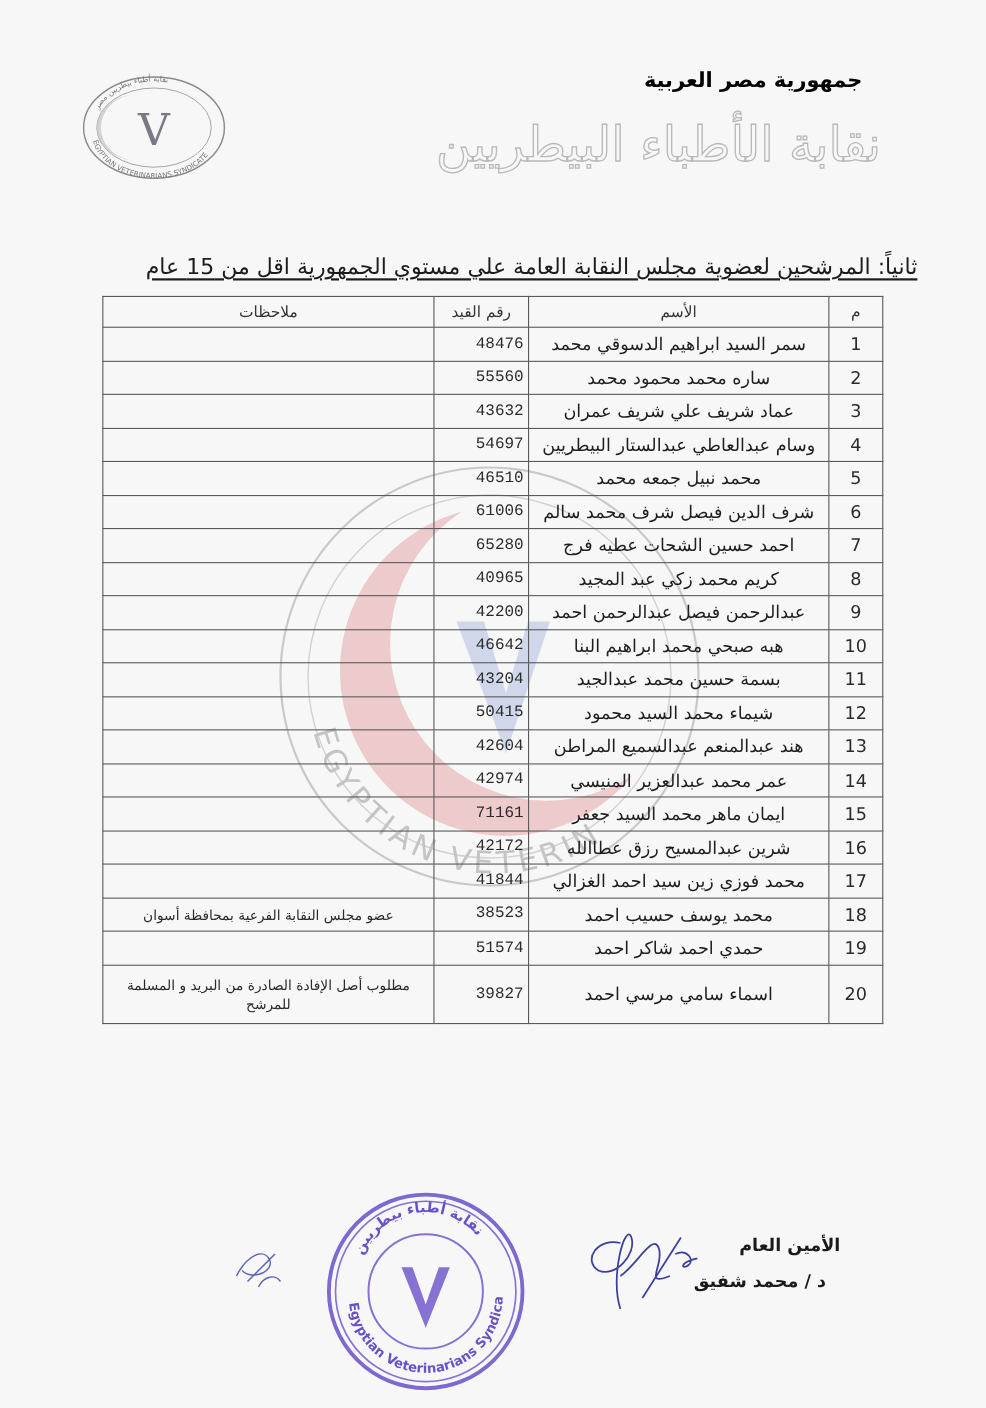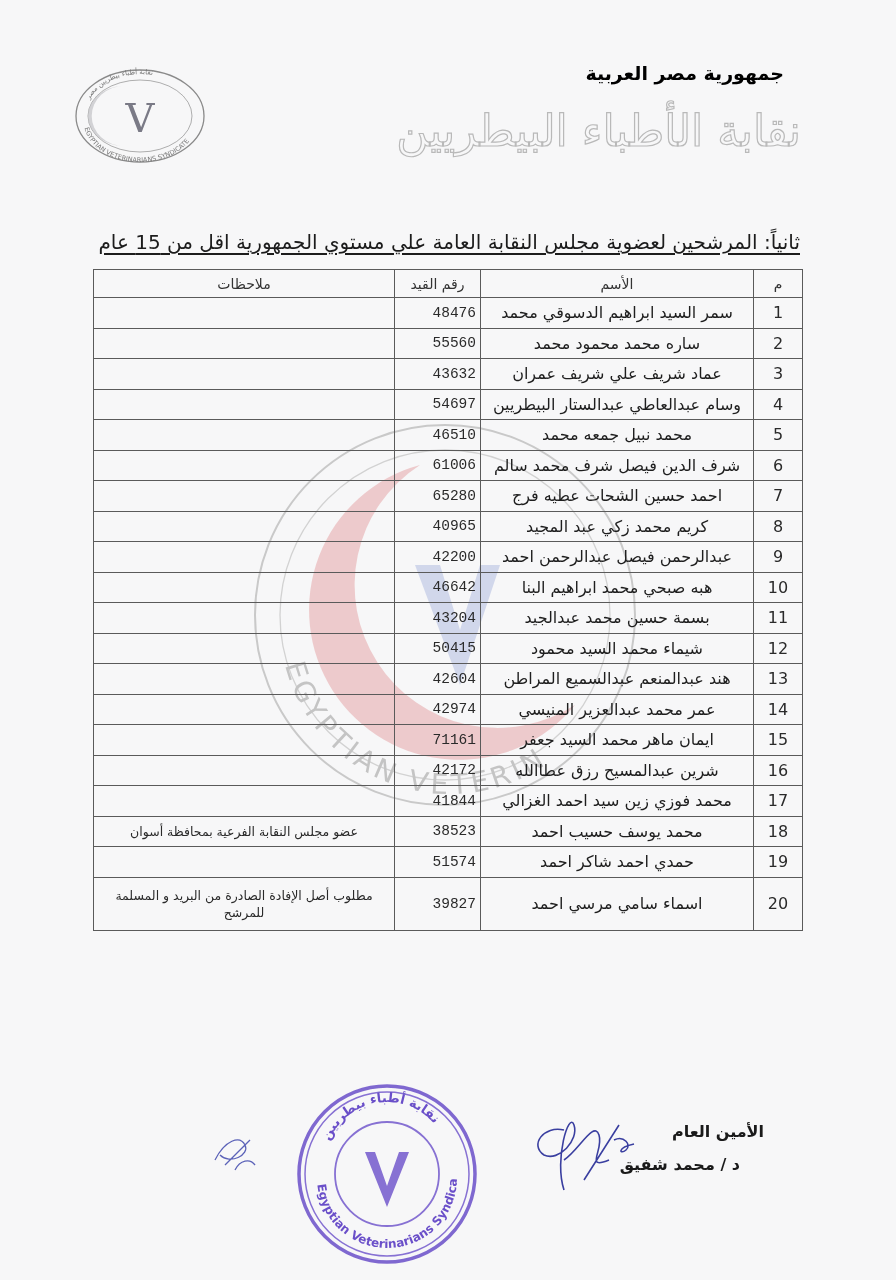--- a/index.html
+++ b/index.html
@@ -20,21 +20,21 @@
       position: absolute; right: 95px; top: 105px;
       font-family: "DejaVu Serif", serif;
       font-size: 44px; color: transparent;
       -webkit-text-stroke: 1.2px #b9b9b9;
       direction: rtl; letter-spacing: 1px; margin-left: 27px;
     }
     .top-logo { position: absolute; left: 72px; top: 66px; width: 136px; height: 100px; }
 
     
     .doc-title {
-      position: absolute; right: 96px; top: 230px;
+      position: absolute; right: 62px; top: 230px;
       font-size: 20px; direction: rtl; color: #1c1c1c;
       text-decoration: underline; text-underline-offset: 4px;
       white-space: nowrap;
     }
 
     
     .watermark { position: absolute; left: 245px; top: 415px; width: 400px; height: 400px; pointer-events: none; }
 
     
     table.roster {
@@ -59,21 +59,21 @@
     td.name { text-align: center; font-size: 16px; color: #1e1e1e; white-space: nowrap; }
     td.num  { text-align: right; font-size: 14.5px; color: #2a2a2a; direction: ltr; font-family: Liberation Mono, monospace; }
     td.note { text-align: center; font-size: 12.5px; color: #2a2a2a; line-height: 17px; }
     tr.tall td { height: 52px; }
 
     
     .sig-right {
       position: absolute; right: 132px; top: 1122px; direction: rtl;
       font-size: 16px; font-weight: bold; color: #1a1a1a; text-align: right;
     }
-    .sig-right .line2 { margin-top: 14px; margin-right: 24px; }
+    .sig-right .line2 { margin-top: 14px; margin-right: 13px; }
     .sig-left {
       position: absolute; left: 128px; top: 1122px; direction: rtl;
       font-size: 16px; font-weight: bold; color: #1a1a1a; text-align: center;
       width: 190px;
     }
     .sig-left .line2 { margin-top: 14px; padding-right: 20px; }
     .scribble-right { position: absolute; left: 524px; top: 1100px; width: 120px; height: 95px; }
     .scribble-left  { position: absolute; left: 205px; top: 1130px; width: 55px; height: 45px; }
     .stamp { position: absolute; left: 295px; top: 1082px; width: 184px; height: 184px; }
   </style>

